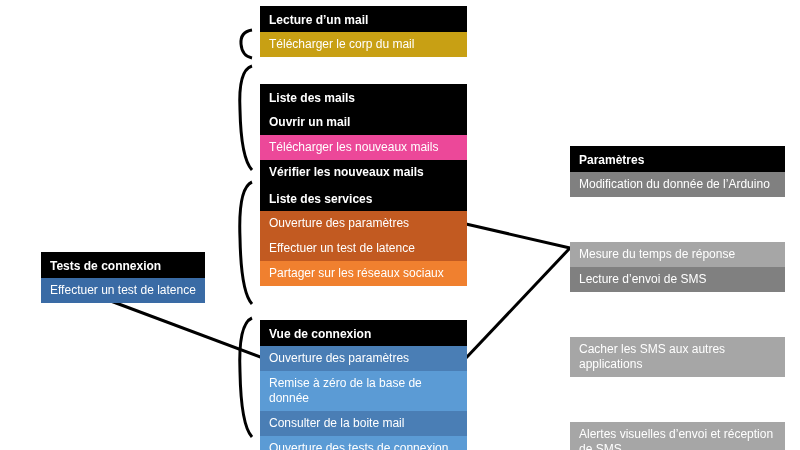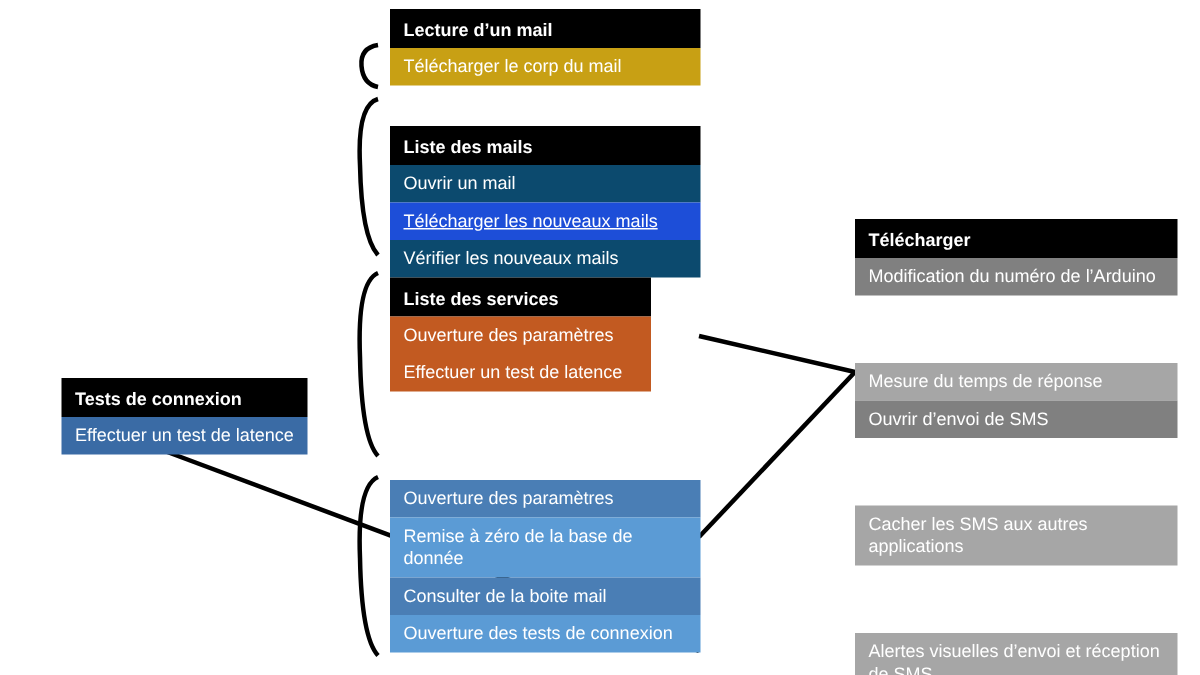--- a/index.html
+++ b/index.html
@@ -36,22 +36,22 @@
   .grp-item {
     color: #ffffff;
     font-size: 12px;
     line-height: 15px;
     padding: 5px 8px 5px 9px;
     box-sizing: border-box;
   }
   
   .g-gold .grp-item.shade-a { background: #C8A014; }
   
-  .g-green .grp-item.shade-a { background: #0c4a6e; }
-  .g-green .grp-item.shade-b { background: #1d4ed8; text-decoration: underline; }
+  .g-green .grp-item.shade-a { background: #000000; font-weight: bold; }
+  .g-green .grp-item.shade-b { background: #ec4899; }
   
   .g-orange .grp-item.shade-a { background: #C25A21; }
   .g-orange .grp-item.shade-b { background: #F0802F; }
   
   .g-blue .grp-item.shade-a { background: #4A7EB5; }
   .g-blue .grp-item.shade-b { background: #5B9BD5; }
   
   .g-gray .grp-item.shade-a { background: #808080; }
   .g-gray .grp-item.shade-b { background: #A6A6A6; margin-top: 45px; }
   
@@ -91,40 +91,42 @@
     <div class="grp-item shade-a">Télécharger le corp du mail</div>
   </div>
 
   <div class="group g-green" style="left:260px; top:69px; width:207px;margin-top:15px;">
     <div class="grp-header">Liste des mails</div>
     <div class="grp-item shade-a">Ouvrir un mail</div>
     <div class="grp-item shade-b">Télécharger les nouveaux mails</div>
     <div class="grp-item shade-a">Vérifier les nouveaux mails</div>
   </div>
 
-  <div class="group g-orange" style="left:260px; top:185px; width:174px;">
+  <div class="group g-orange" style="left:260px; top:185px; width:207px;">
     <div class="grp-header">Liste des services</div>
     <div class="grp-item shade-a">Ouverture des paramètres</div>
     <div class="grp-item shade-a">Effectuer un test de latence</div>
+    <div class="grp-item shade-b">Partager sur les réseaux sociaux</div>
   </div>
 
   <div class="group g-blue" style="left:260px; top:320px; width:207px;">
+    <div class="grp-header">Vue de connexion</div>
     <div class="grp-item shade-a">Ouverture des paramètres</div>
     <div class="grp-item shade-b">Remise à zéro de la base de donnée</div>
     <div class="grp-item shade-a">Consulter de la boite mail</div>
     <div class="grp-item shade-b">Ouverture des tests de connexion</div>
   </div>
 
   <div class="group g-single" style="left:41px; top:252px; width:164px;">
     <div class="grp-header">Tests de connexion</div>
     <div class="grp-item shade-a">Effectuer un test de latence</div>
   </div>
 
   <div class="group g-gray" style="left:570px; top:146px; width:215px;">
-    <div class="grp-header">Télécharger</div>
-    <div class="grp-item shade-a">Modification du numéro de l’Arduino</div>
+    <div class="grp-header">Paramètres</div>
+    <div class="grp-item shade-a">Modification du donnée de l’Arduino</div>
     <div class="grp-item shade-b">Mesure du temps de réponse</div>
-    <div class="grp-item shade-a">Ouvrir d’envoi de SMS</div>
+    <div class="grp-item shade-a">Lecture d’envoi de SMS</div>
     <div class="grp-item shade-b">Cacher les SMS aux autres applications</div>
     <div class="grp-item shade-b">Alertes visuelles d’envoi et réception de SMS</div>
   </div>
 
 </div>
 
 </body></html>

